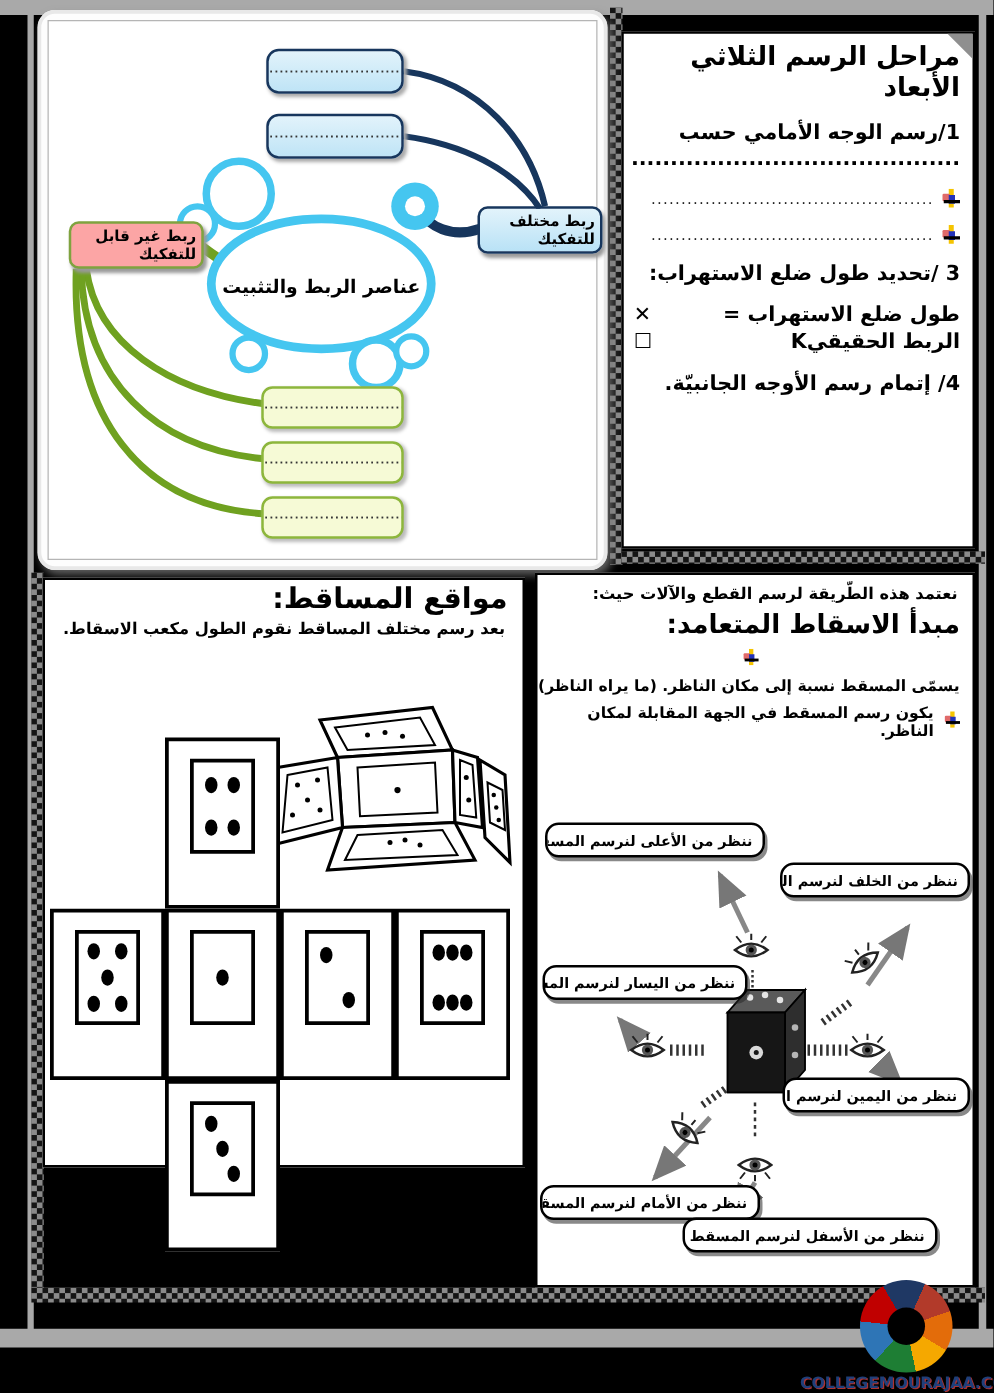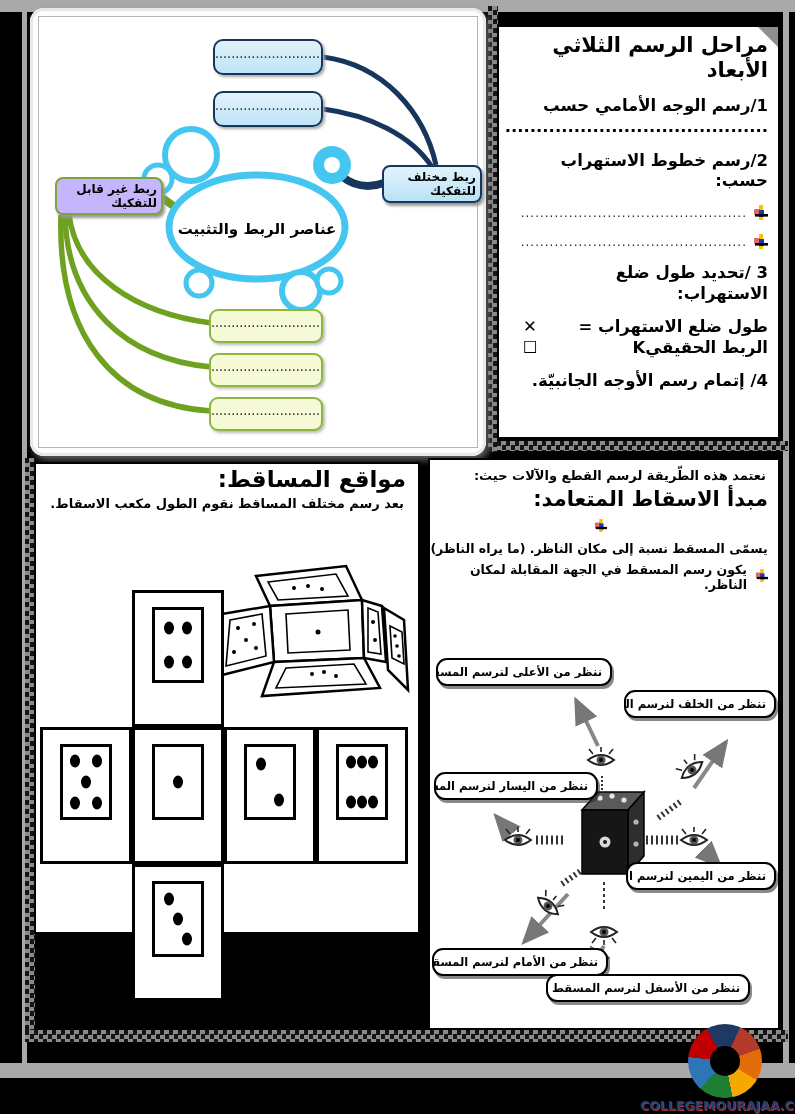--- a/index.html
+++ b/index.html
@@ -21,29 +21,29 @@
   .fold{width:0;height:0;border-top:20px solid #8f8f8f;border-left:20px solid transparent;right:0;top:0;}
   
   .ar{direction:rtl;text-align:right;color:#000;font-weight:bold;}
   .title-lg{font-size:21px;line-height:1.2;}
   .body-line{font-size:16.5px;line-height:1.25;}
   .dots{letter-spacing:1px;font-size:12px;color:#222;}
   .bullet-row{display:flex;direction:rtl;align-items:center;gap:6px;}
   .mix-row{display:flex;direction:rtl;align-items:center;gap:6px;}
   .ltr{direction:ltr;unicode-bidi:bidi-override;}
   
-  .tr-content{position:absolute;inset:6px 10px 6px 8px;display:flex;flex-direction:column;gap:13px;margin-left:16px;}
+  .tr-content{position:absolute;inset:6px 10px 6px 8px;display:flex;flex-direction:column;gap:13px;}
   
   .mm-box{position:absolute;box-sizing:border-box;display:flex;align-items:center;justify-content:center;overflow:hidden;}
   .mm-blue-dotted{background:linear-gradient(#e2f3fb,#bfe4f6);border:2px solid #17365d;border-radius:10px;
                   box-shadow:2px 2px 3px #aaa;}
   .mm-green-dotted{background:#f6fad6;border:2px solid #8db63c;border-radius:9px;box-shadow:2px 2px 3px #bbb;}
   .mm-node{font-size:12px;font-weight:bold;border-radius:8px;box-shadow:2px 3px 3px #999;padding:2px 4px;}
   .mm-node-blue{background:linear-gradient(#e2f3fb,#b9e2f6);border:2.5px solid #17365d;}
-  .mm-node-green{background:#c4b5fd;border:2.5px solid #7fa33f;}
+  .mm-node-green{background:#fca5a5;border:2.5px solid #7fa33f;}
   .mm-dots{font-size:8px;letter-spacing:1px;color:#333;font-weight:bold;}
   
   .net-cell{position:absolute;width:92px;height:137px;border:3px solid #000;box-sizing:border-box;background:#fff;}
   .die-face{position:relative;width:52px;height:76px;border:3px solid #000;box-sizing:border-box;margin:14px auto 0 auto;}
   .pip{position:absolute;width:10px;height:13px;background:#000;border-radius:50%;transform:translate(-50%,-50%);}
   
   .proj-label{position:absolute;background:#fff;border:2px solid #000;border-radius:11px;
               box-shadow:2px 3px 0 rgba(40,40,40,.55);padding:5px 8px;font-size:11.5px;font-weight:bold;
               direction:rtl;text-align:right;white-space:nowrap;overflow:hidden;box-sizing:border-box;}
   
@@ -120,21 +120,20 @@
         <span class="mm-dots">·······························</span>
       </div>
     </div>
   </div>
 
   <div class="abs panel tr-panel">
     <div class="abs fold"></div>
     <div class="tr-content">
       <div class="ar title-lg">مراحل الرسم الثلاثي الأبعاد</div>
       <div class="ar body-line">1/رسم الوجه الأمامي حسب ..........................................</div>
-      <div class="ar body-line">2/رسم خطوط الاستهراب حسب:</div>
 
       <div class="bullet-row">
         <span class="flower">
           <svg width="15" height="16" viewBox="0 0 15 16">
               <rect x="6" y="0" width="4" height="15" fill="#f5c400"></rect>
               <rect x="1" y="4" width="6" height="6" rx="1" fill="#e06a6a"></rect>
               <rect x="6" y="5" width="5" height="7" fill="#2233bb"></rect>
               <rect x="2" y="9" width="13" height="2.6" fill="#000"></rect>
             </svg>
         </span>

